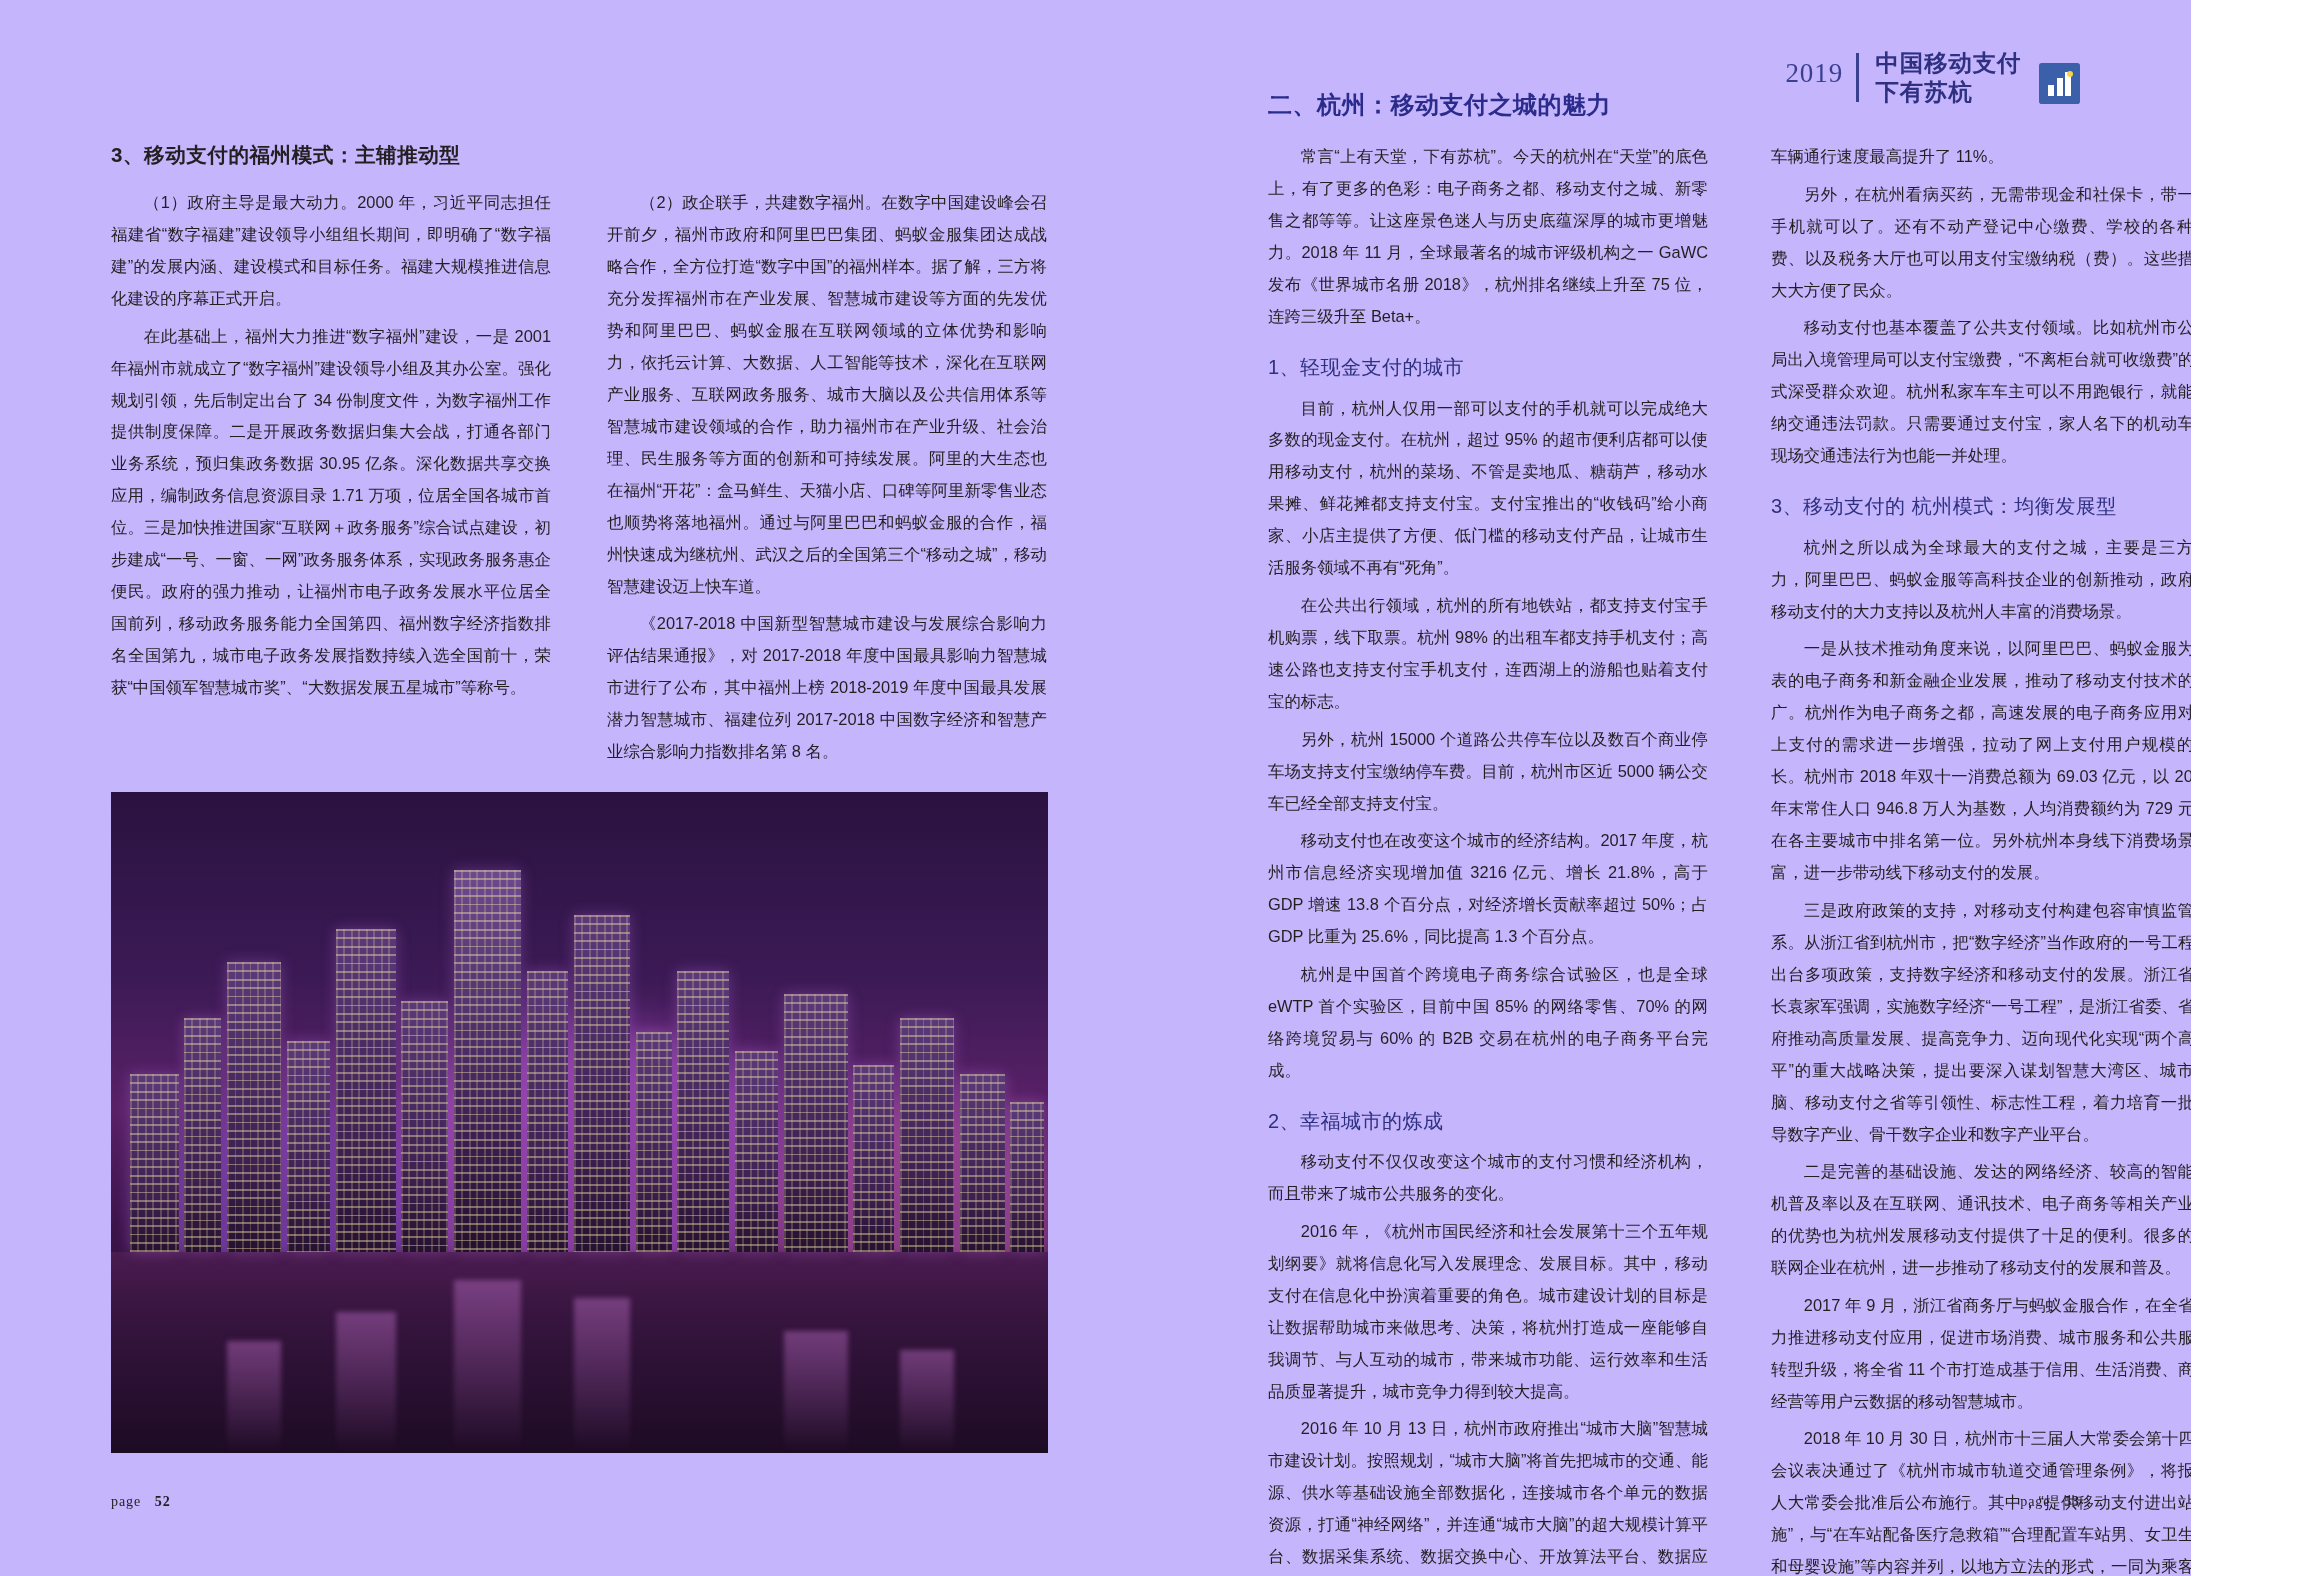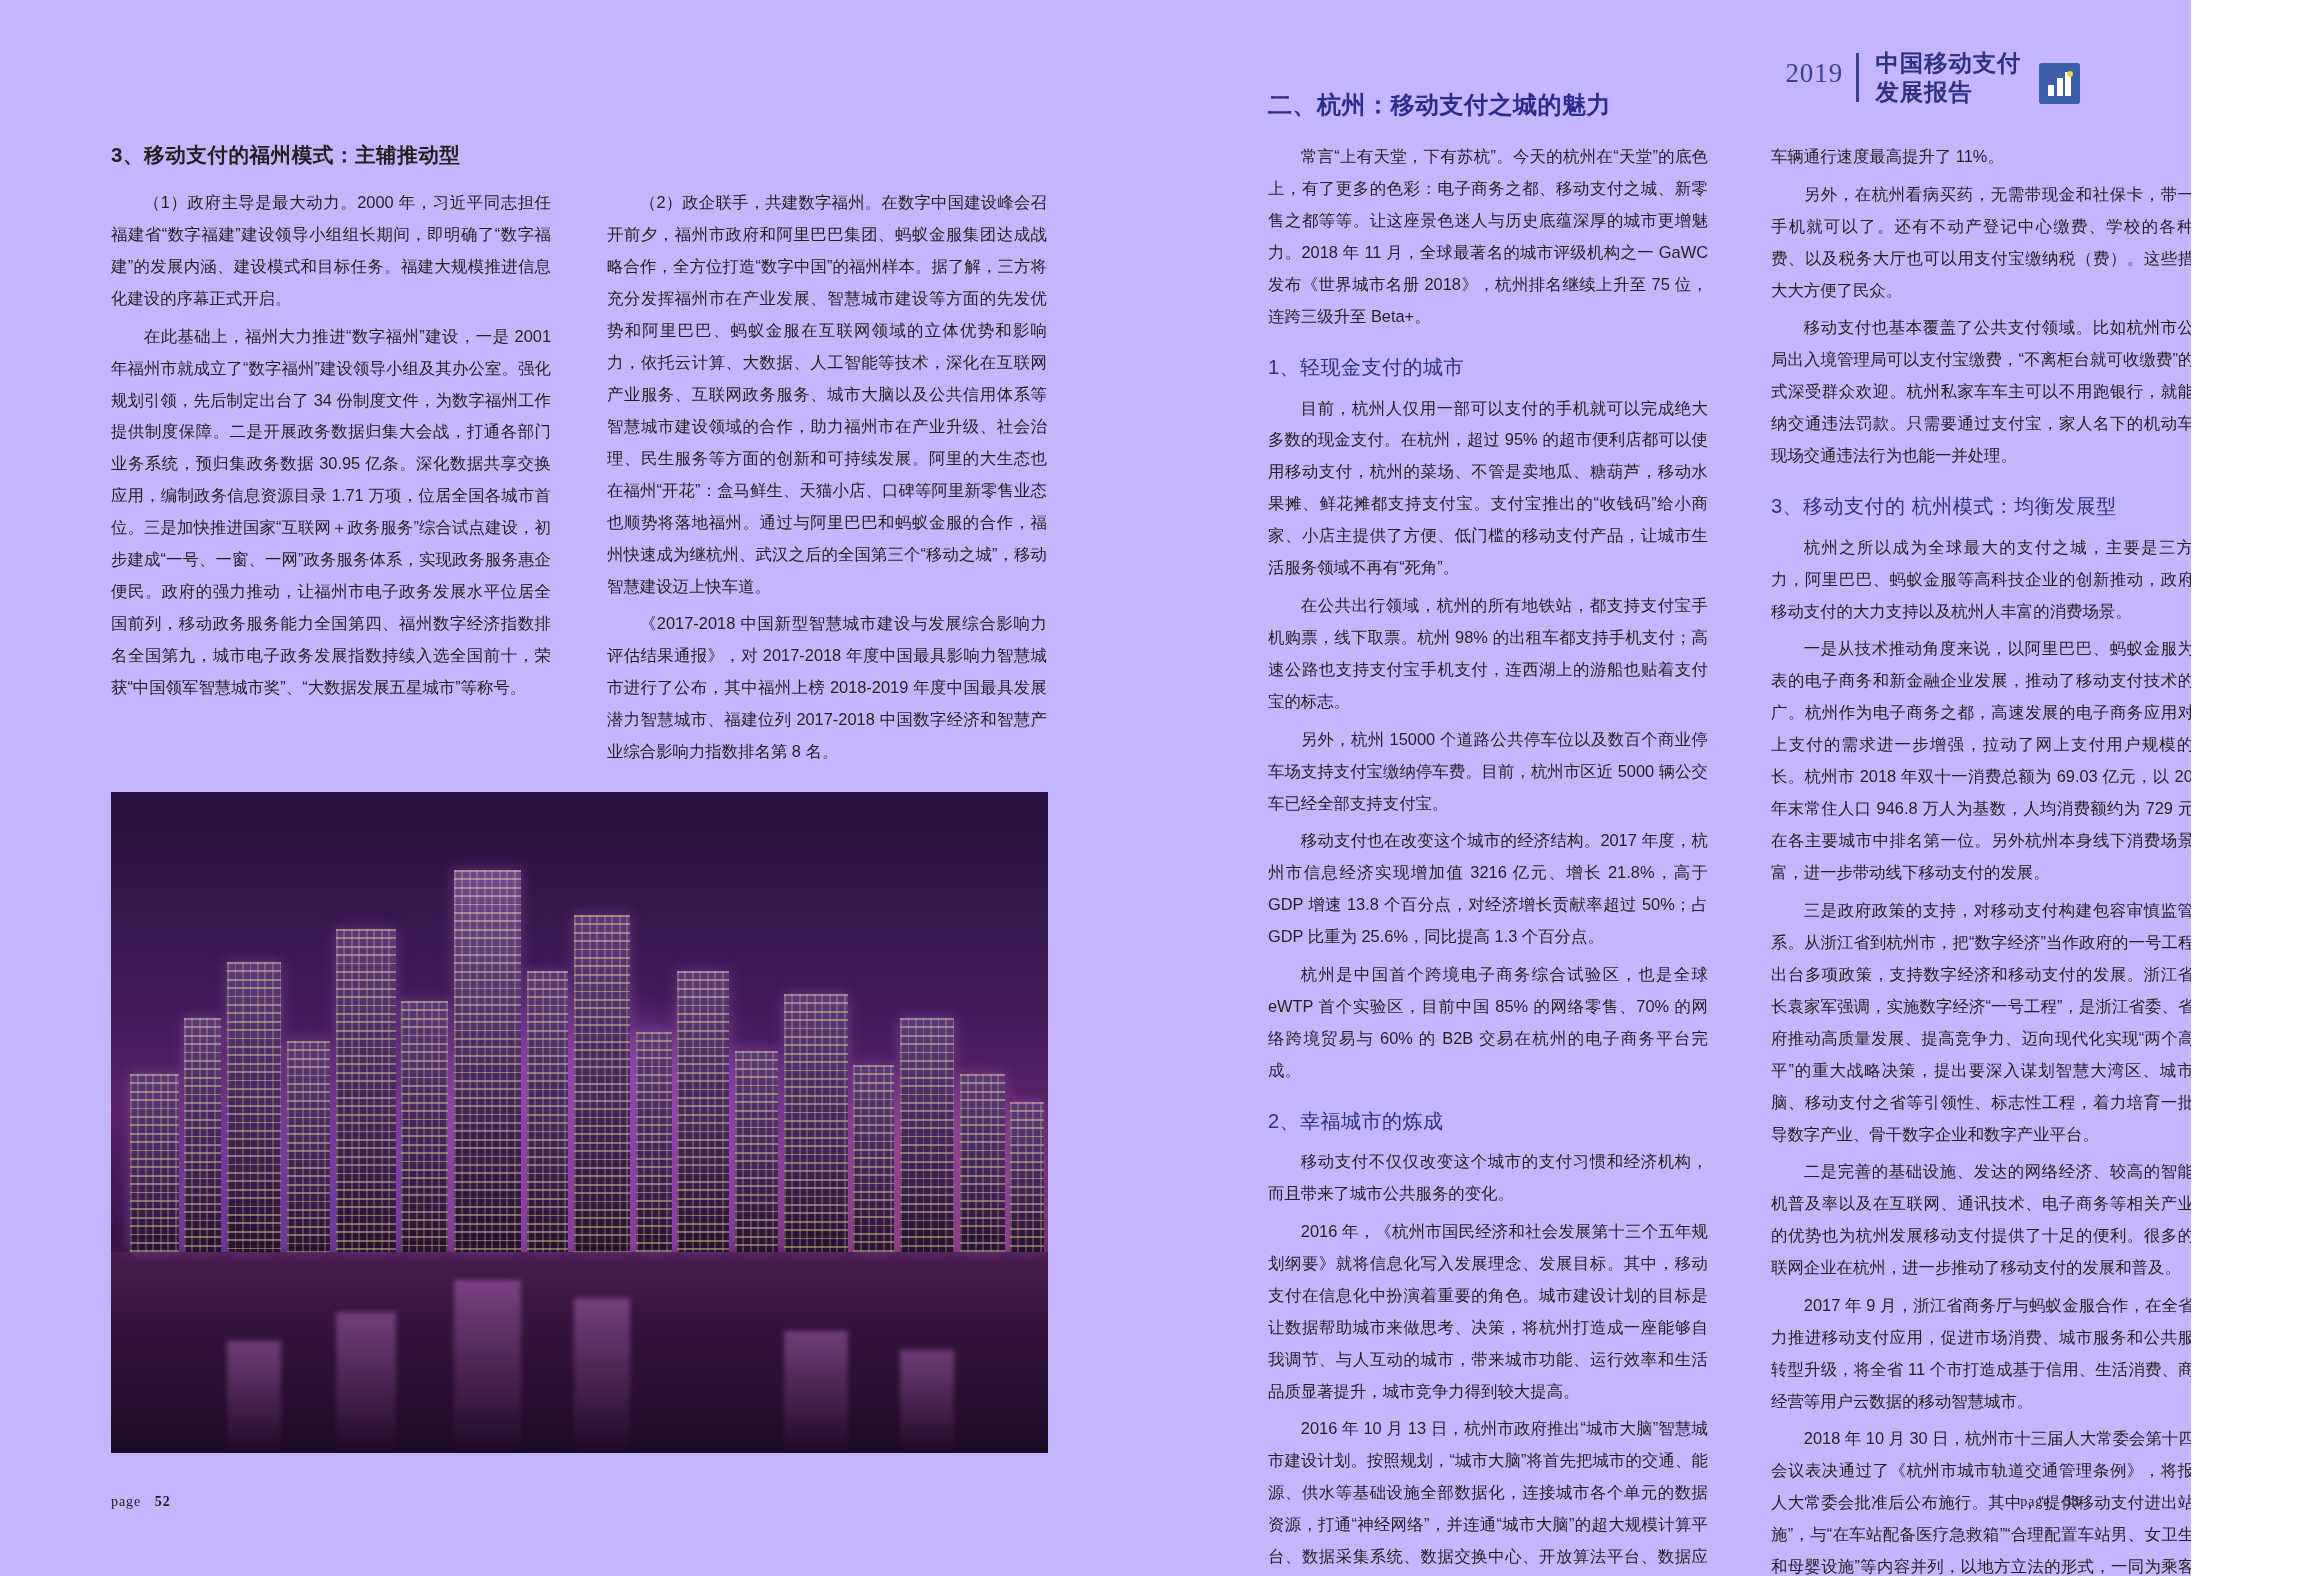--- a/index.html
+++ b/index.html
@@ -190,21 +190,21 @@
 <body>
 
 <div class="page">
 
   <div class="header-badge">
     <span class="header-year">2019</span>
     <div class="header-rule"></div>
     <div class="header-title-block">
       <div class="header-title-text">
         <div>中国移动支付</div>
-        <div>发展报告</div>
+        <div>下有苏杭</div>
       </div>
       <div class="header-logo">
         <span class="bar b1"></span>
           <span class="bar b2"></span>
           <span class="bar b3"></span>
         <span class="dot"></span>
       </div>
     </div>
   </div>
 

